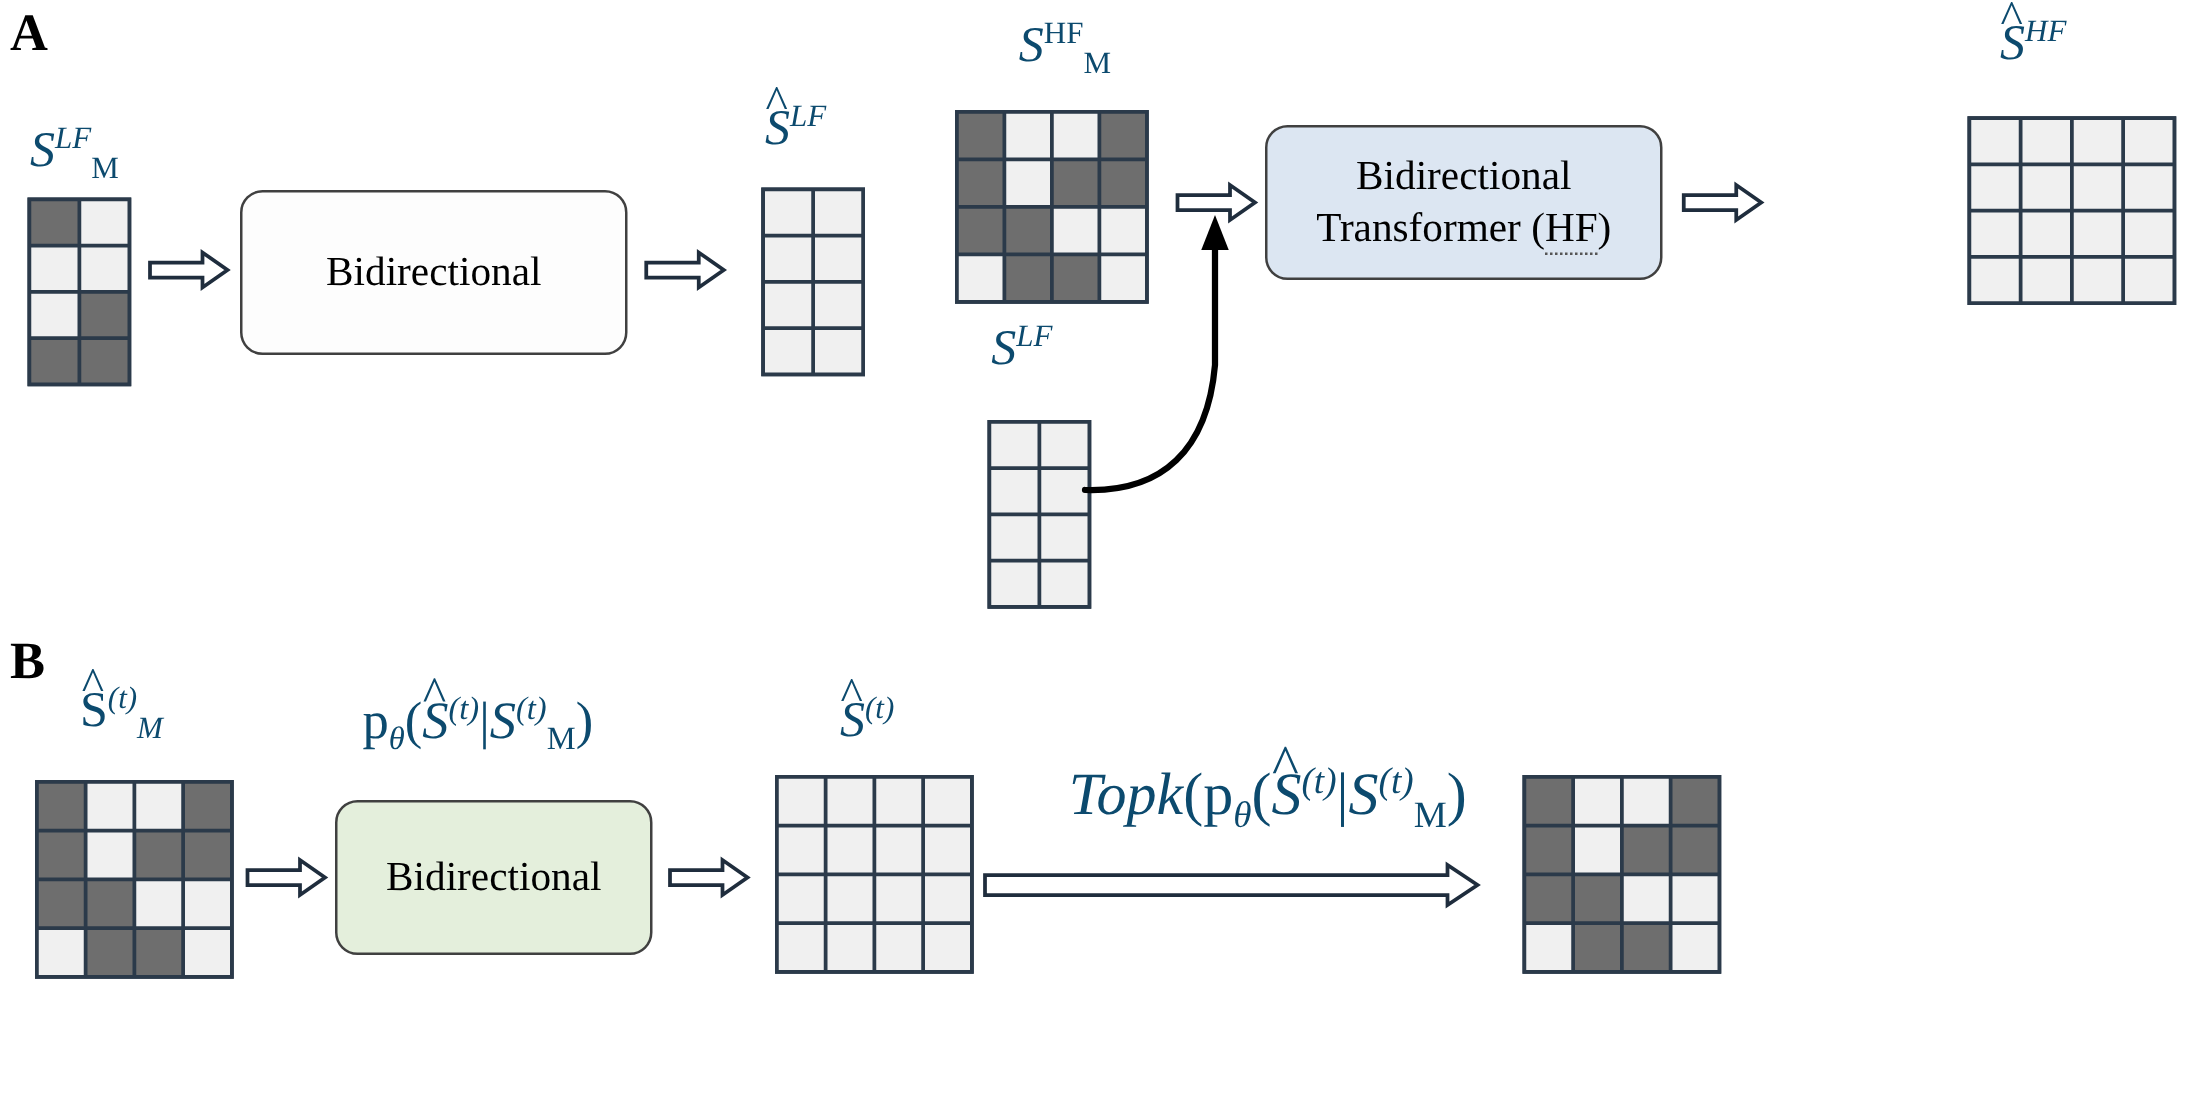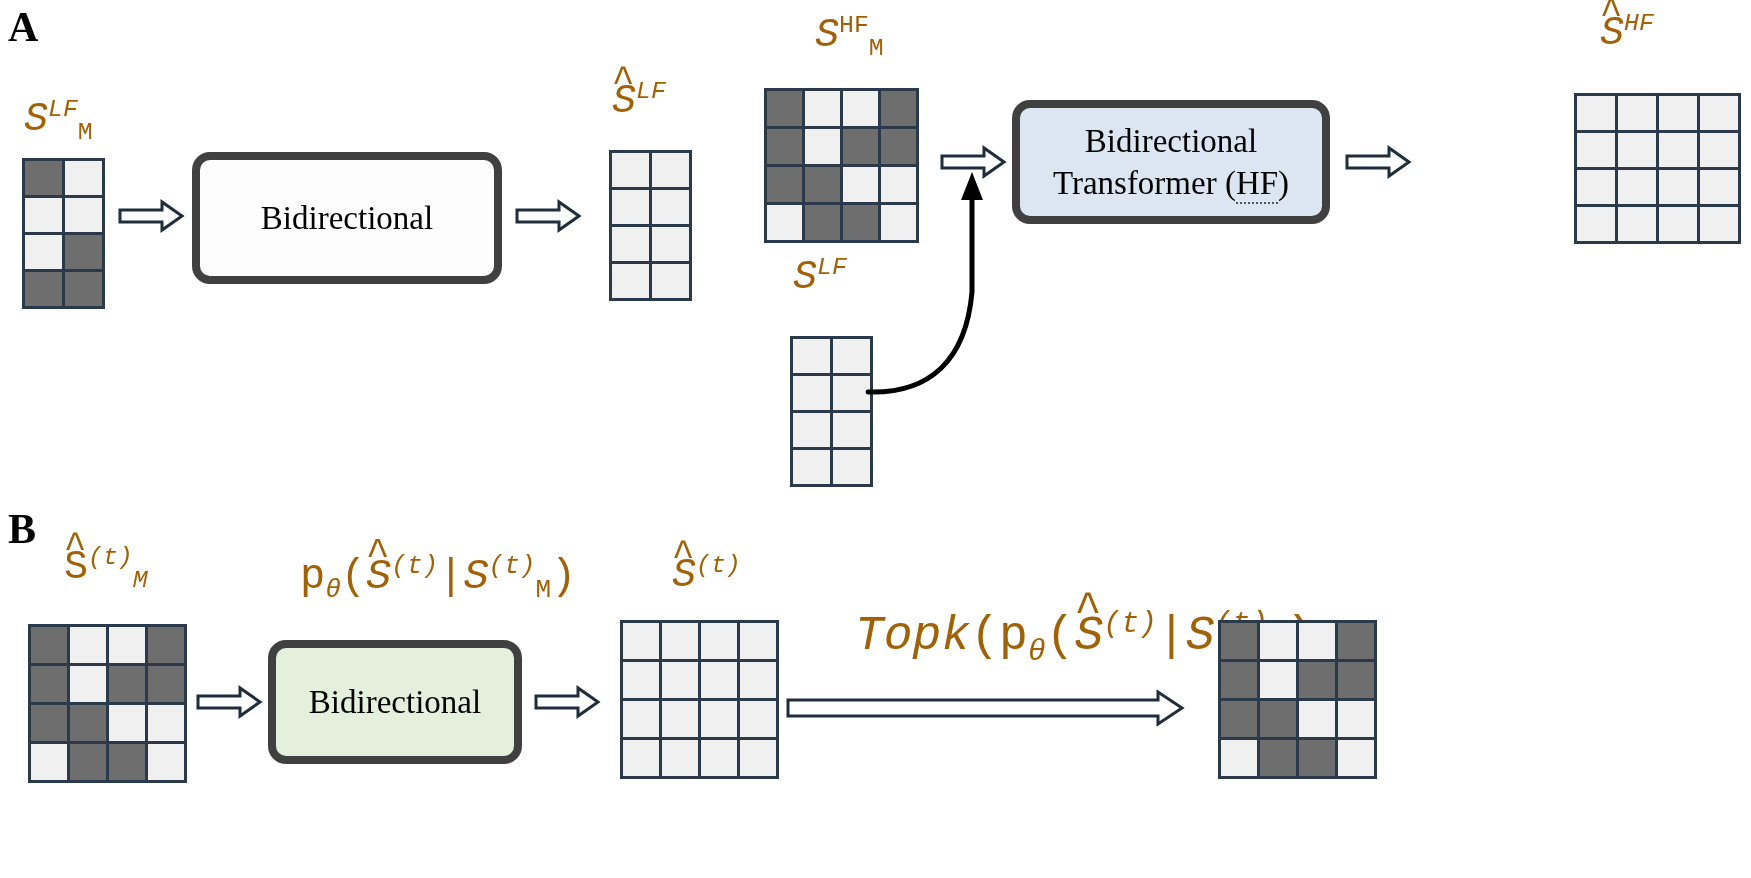--- a/index.html
+++ b/index.html
@@ -21,25 +21,25 @@
   .panel-letter {
     font-family: "Liberation Serif", "DejaVu Serif", serif;
     font-weight: bold;
     font-size: 42px;
     line-height: 1;
     color: #000;
   }
 
   
   .mathlabel {
-    font-family: Liberation Mono, monospace;
+    font-family: Liberation Serif, serif;
     font-size: 40px;
     line-height: 1;
     white-space: nowrap;
-    color: #a16207;
+    color: #0c4a6e;
   }
   .mathlabel .it { font-style: italic; }
   .mathlabel .up { font-style: normal; }
   .mathlabel sup {
     font-size: 0.62em;
     vertical-align: super;
     line-height: 0;
   }
   .mathlabel sub {
     font-size: 0.62em;
@@ -69,21 +69,21 @@
   }
   .matrix .cell {
     width: 100%;
     height: 100%;
   }
   .cell.light { background: #f0f0f0; }
   .cell.dark  { background: #6e6e6e; }
 
   
   .procbox {
-    border: 8px solid #404040;
+    border: 2px solid #404040;
     border-radius: 18px;
     display: flex;
     align-items: center;
     justify-content: center;
     text-align: center;
     font-family: "Liberation Serif", "DejaVu Serif", serif;
     font-size: 33px;
     line-height: 1.28;
     color: #000;
     box-sizing: border-box;
@@ -258,21 +258,21 @@
     <div class="cell dark"></div>
     <div class="cell dark"></div>
     <div class="cell light"></div>
     <div class="cell light"></div>
     <div class="cell light"></div>
     <div class="cell dark"></div>
     <div class="cell dark"></div>
     <div class="cell light"></div>
   </div>
 
-<div class="abs mathlabel" style="left:300px; top:556px; font-size:42px;">
+<div class="abs mathlabel" style="left:290px; top:556px; font-size:42px;">
   <span class="up">p</span><sub class="it">θ</sub><span class="up">(</span><span class="hatwrap"><span class="hatmark">^</span><span class="it">S</span></span><sup class="it">(t)</sup><span class="up">|</span><span class="it">S</span><sup class="it">(t)</sup><sub class="up">M</sub><span class="up">)</span>
 </div>
 
 <div class="abs" style="left:196px; top:682px;">
   <svg class="arrow-svg" width="68" height="40" viewBox="0 0 68 40">
     <polygon points="2,14 44,14 44,6 64,20 44,34 44,26 2,26" fill="#ffffff" stroke="#1f2d3d" stroke-width="3" stroke-linejoin="miter"></polygon>
   </svg>
 </div>
 
 <div class="abs procbox green" style="left:268px; top:640px; width:254px; height:124px;">

